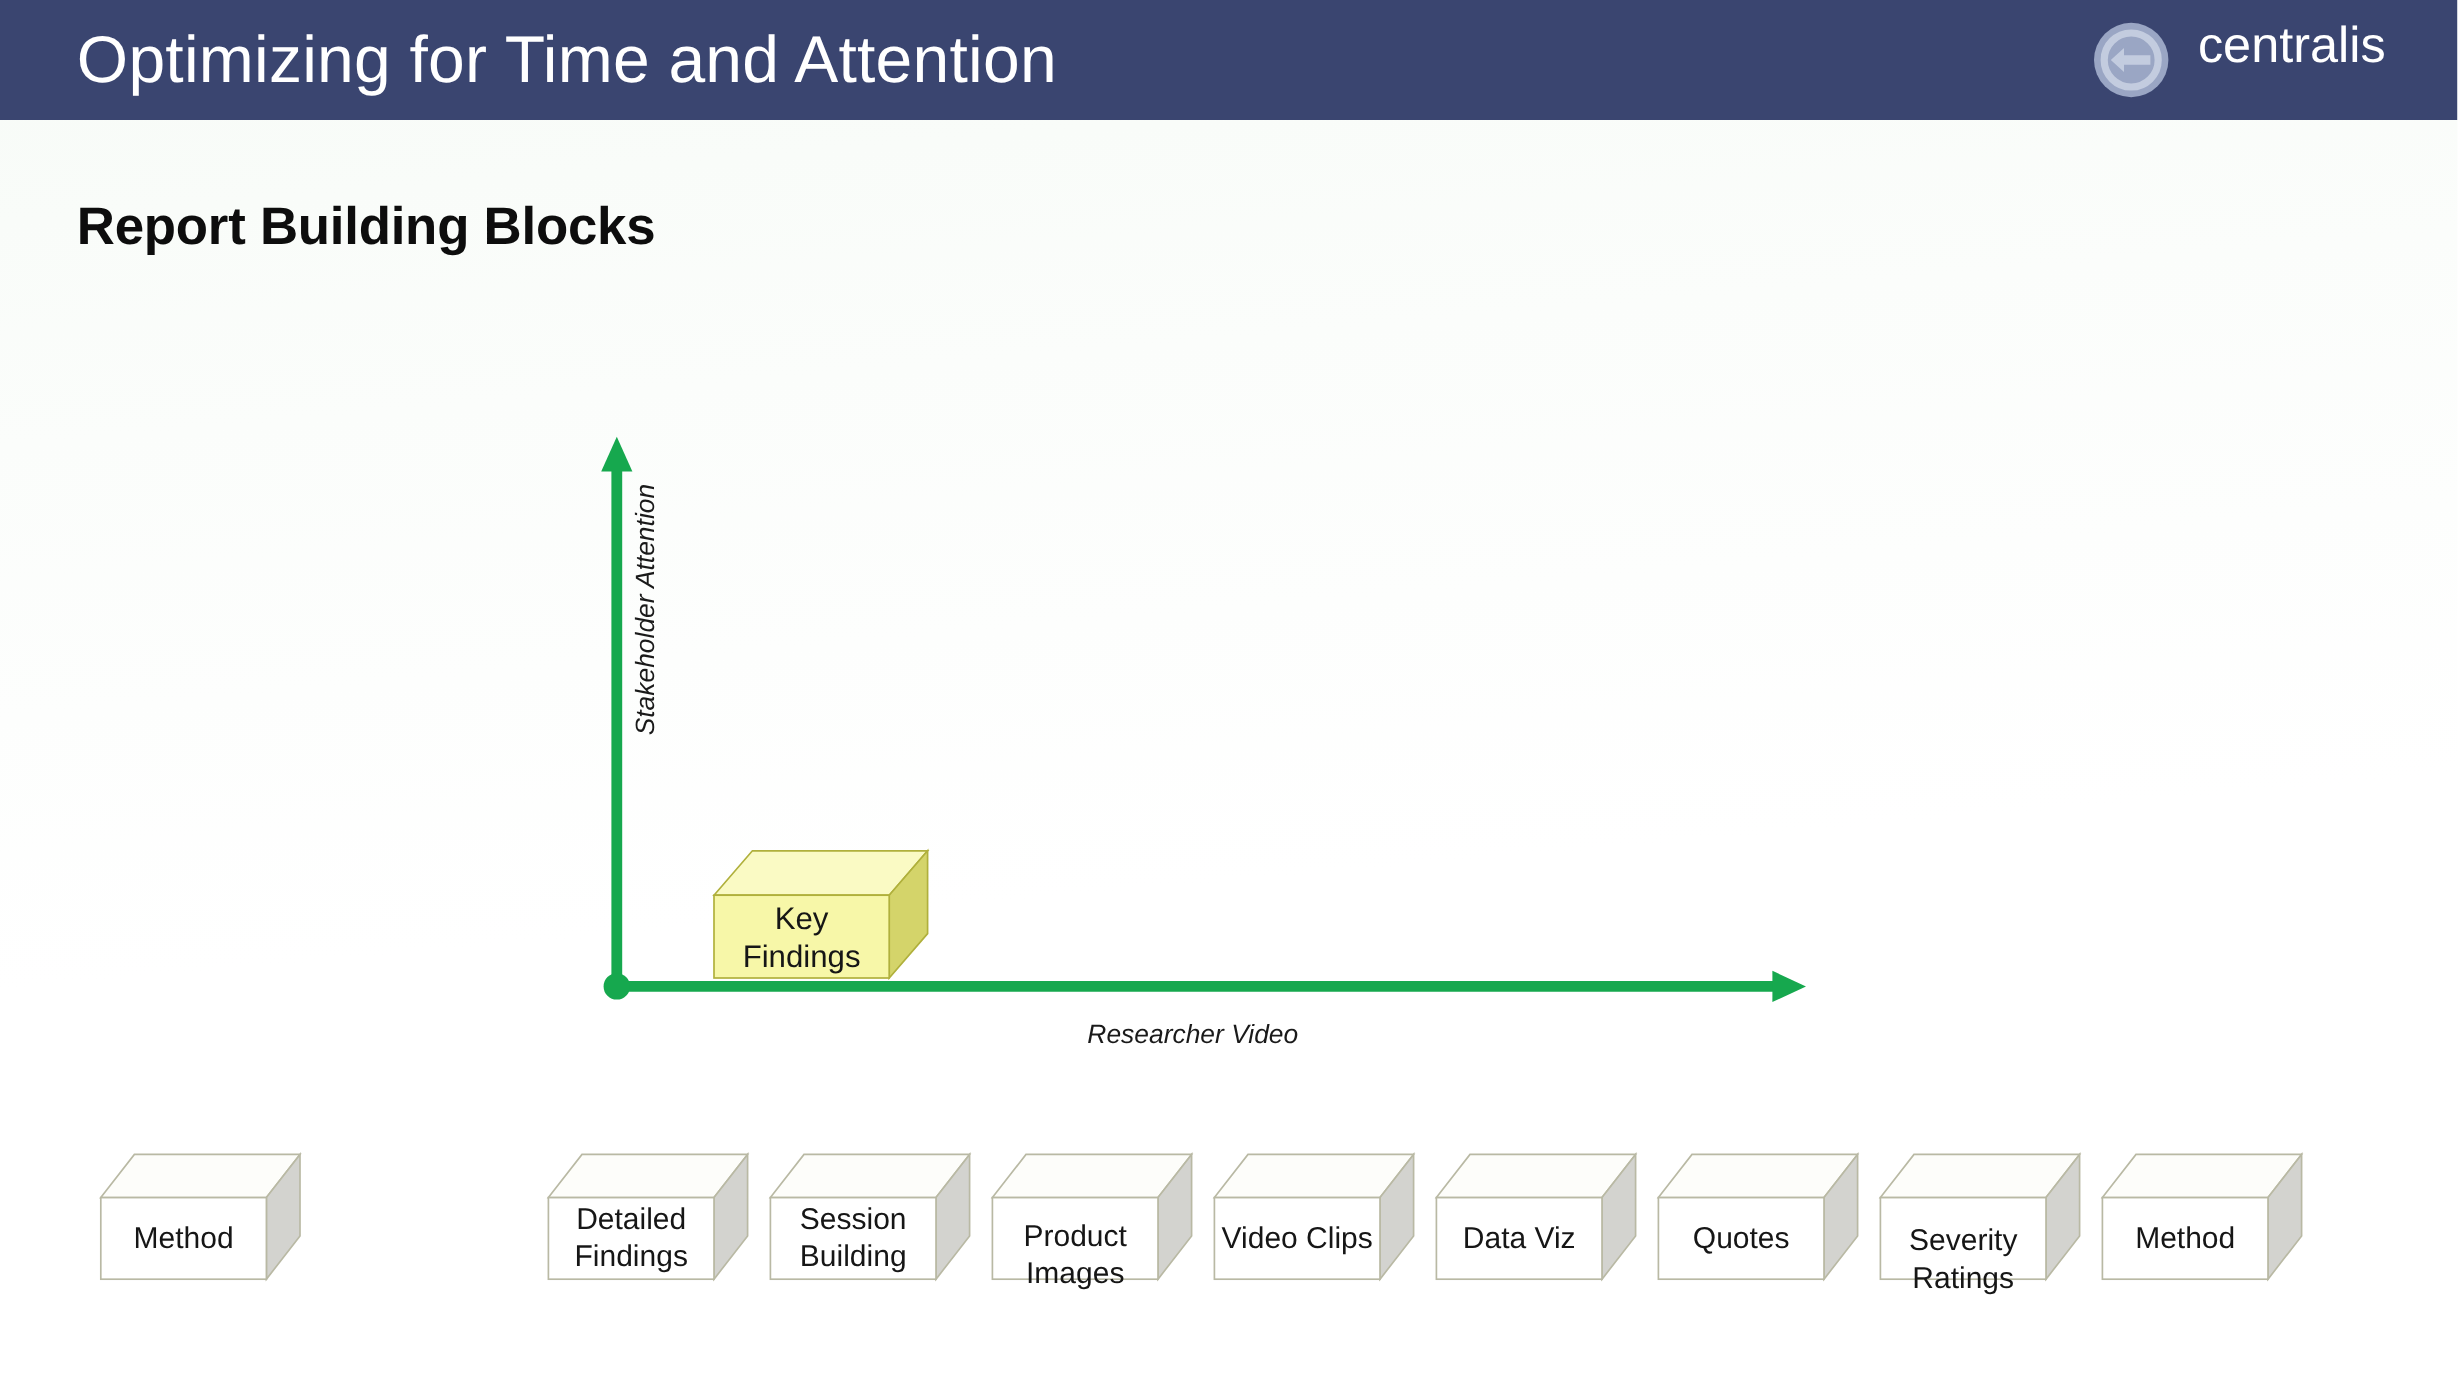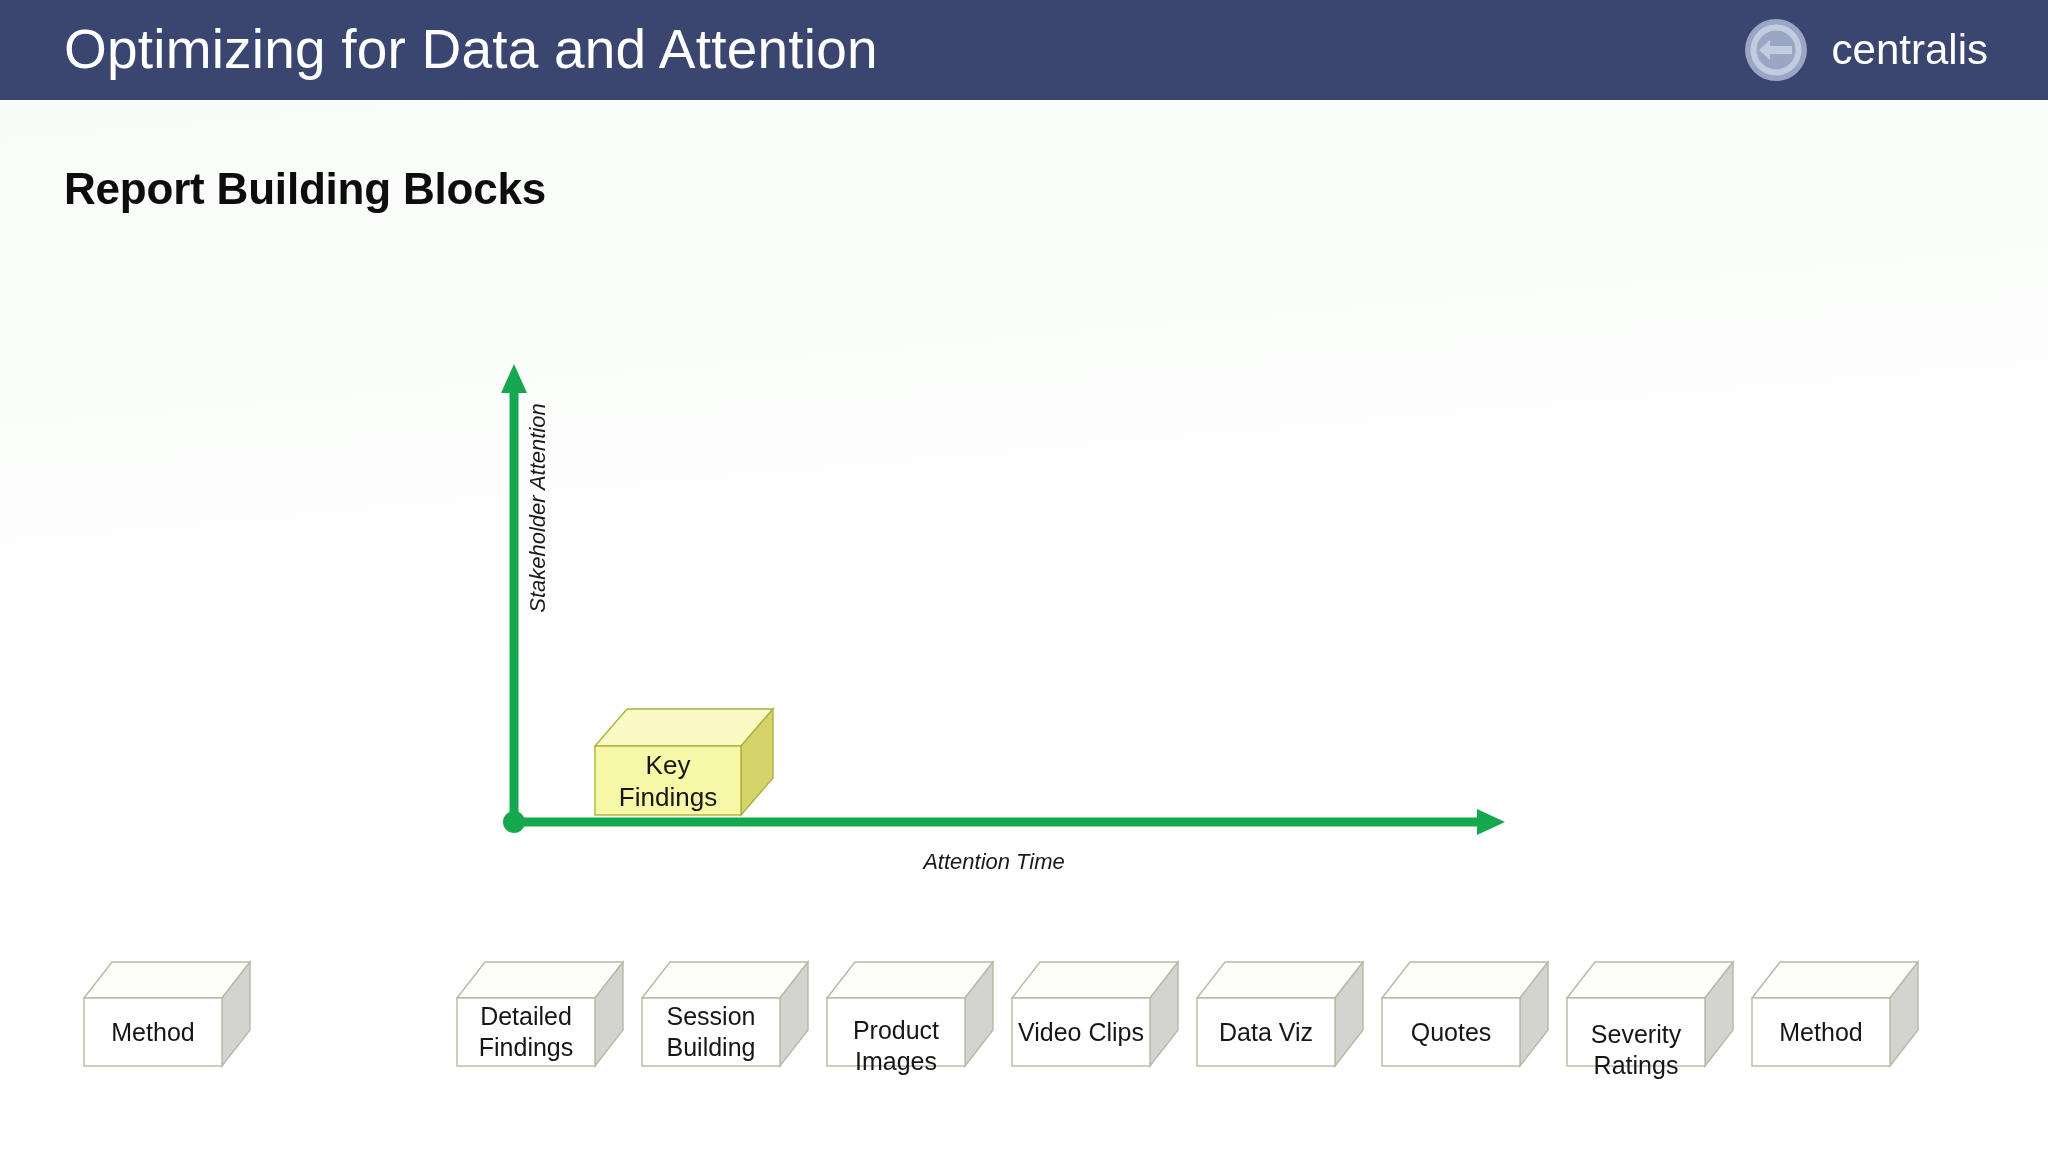--- a/index.html
+++ b/index.html
@@ -35,21 +35,21 @@
     color: #ffffff;
     letter-spacing: 0.2px;
     white-space: nowrap;
   }
   #brand-logo {
     position: absolute;
     right: 60px;
     top: 50%;
     transform: translateY(-50%);
     display: flex;
-    align-items: center;
+    align-items: flex-start;
     height: 66px;
     gap: 36px;
   }
   #brand-mark {
     width: 66px;
     height: 66px;
     flex: 0 0 66px;
     display: block;
   }
   #brand-text {
@@ -142,21 +142,21 @@
     height: 1152px;
     padding-left: 44px;
   }
 </style>
 </head>
 <body>
 
 <div id="slide">
 
   <div id="header-bar">
-    <div id="header-title">Optimizing for Data and Attention</div>
+    <div id="header-title">Optimizing for Time and Attention</div>
 
     <div id="brand-logo">
       <svg id="brand-mark" viewBox="0 0 66 66">
         <circle cx="33" cy="33" r="31" fill="#9aa6c4"></circle>
         <circle cx="33" cy="33" r="22.5" fill="none" stroke="#c3ccdf" stroke-width="6"></circle>
         <path d="M16 33 L27 23 L27 29 L49 29 L49 37 L27 37 L27 43 Z" fill="#c3ccdf"></path>
       </svg>
       <span id="brand-text">centralis</span>
     </div>
   </div>
@@ -171,21 +171,21 @@
       <polygon points="514,364 501,393 527,393" fill="#16a84e"></polygon>
 
       <line x1="514" y1="822" x2="1484" y2="822" stroke="#16a84e" stroke-width="9"></line>
 
       <polygon points="1505,822 1477,809 1477,835" fill="#16a84e"></polygon>
 
       <circle cx="514" cy="822" r="11" fill="#16a84e"></circle>
     </svg>
 
     <div class="axis-label" id="y-axis-label">Stakeholder Attention</div>
-    <div class="axis-label" id="x-axis-label">Attention Time</div>
+    <div class="axis-label" id="x-axis-label">Researcher Video</div>
   </div>
 
   <div class="box3d" id="key-findings-box" style="left:592px; top:706px; width:184px; height:112px;">
     <svg width="184" height="112" viewBox="0 0 184 112">
 
       <polygon points="3,40 35,3 181,3 149,40" fill="#fafac4" stroke="#b0b03c" stroke-width="1.4"></polygon>
 
       <polygon points="149,40 181,3 181,72 149,109" fill="#d4d46a" stroke="#b0b03c" stroke-width="1.4"></polygon>
 
       <rect x="3" y="40" width="146" height="69" fill="#f7f7a8" stroke="#b0b03c" stroke-width="1.4"></rect>

